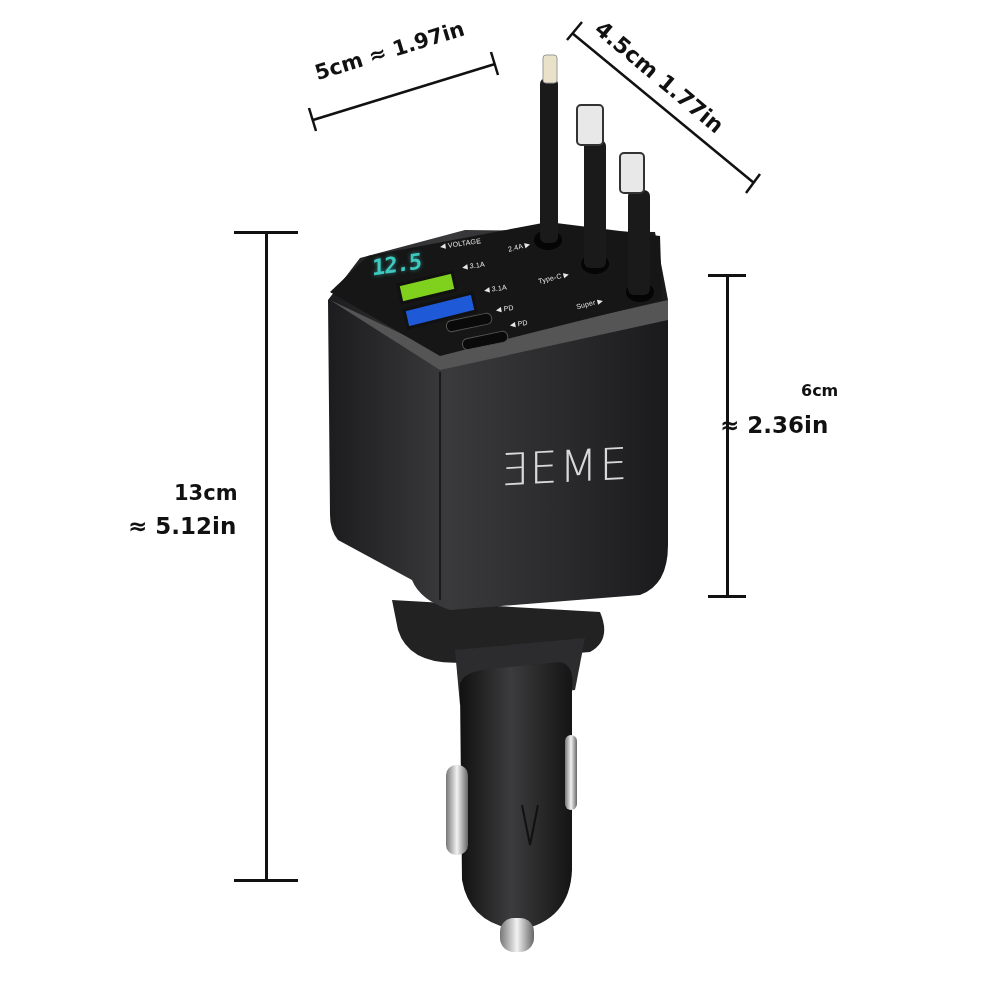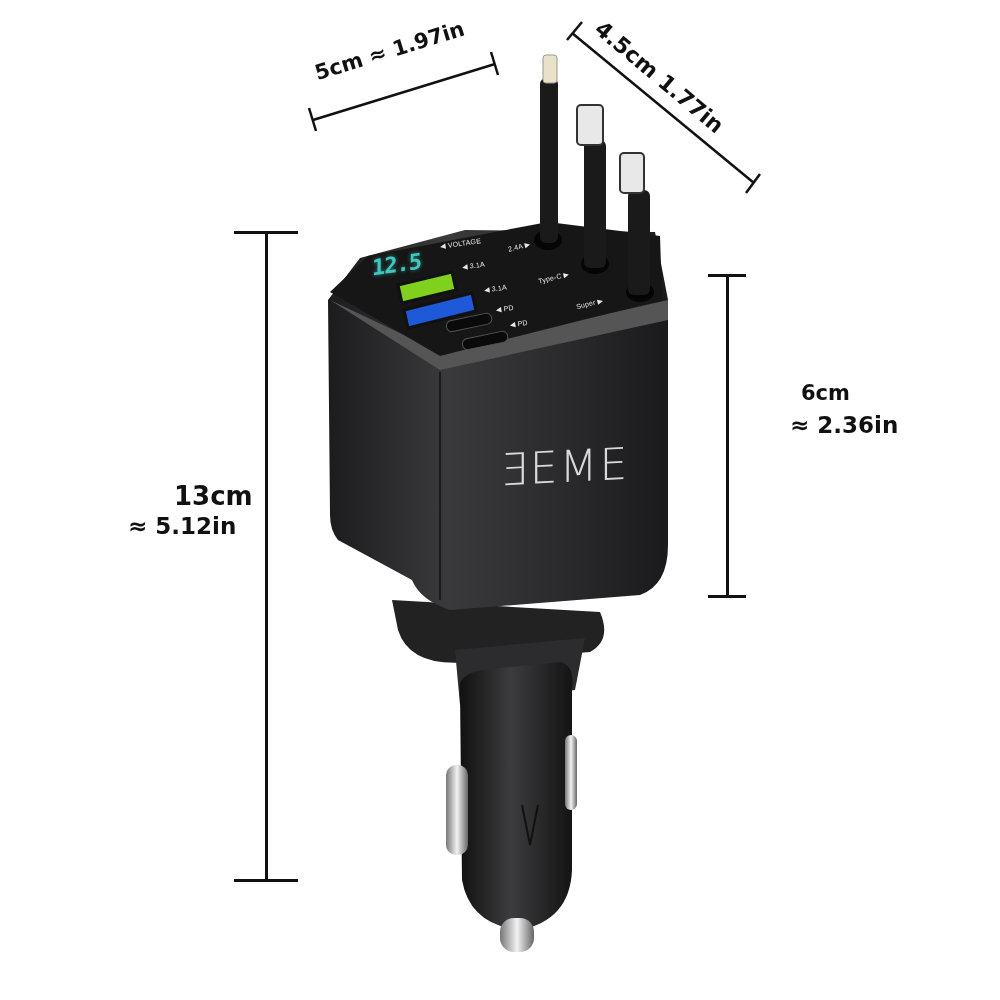--- a/index.html
+++ b/index.html
@@ -11,30 +11,30 @@
   .seg{position:absolute;left:372px;top:252px;color:#3ec8c0;font-size:22px;font-family:"DejaVu Sans Mono",monospace;font-weight:bold;letter-spacing:-1px;text-shadow:0 0 4px rgba(62,200,192,.6);transform:skewY(-8deg);}
 </style>
 </head>
 <body>
 
 <div>
   <div class="abs" style="left:234px;top:231px;width:64px;height:3px;background:#111;"></div>
   <div class="abs" style="left:265px;top:232px;width:3px;height:650px;background:#111;"></div>
   <div class="abs" style="left:234px;top:879px;width:64px;height:3px;background:#111;"></div>
 </div>
-<div class="abs dimtext" style="left:174px;top:481px;font-size:26px;">13cm</div>
+<div class="abs dimtext" style="left:174px;top:481px;font-size:21px;">13cm</div>
 <div class="abs dimtext" style="left:128px;top:513px;font-size:23px;">≈ 5.12in</div>
 
 <div>
   <div class="abs" style="left:708px;top:274px;width:38px;height:3px;background:#111;"></div>
   <div class="abs" style="left:726px;top:275px;width:3px;height:322px;background:#111;"></div>
   <div class="abs" style="left:708px;top:595px;width:38px;height:3px;background:#111;"></div>
 </div>
-<div class="abs dimtext" style="left:801px;top:381px;font-size:21px;">6cm</div>
-<div class="abs dimtext" style="left:790px;top:412px;font-size:23px;">≈ 2.36in</div>
+<div class="abs dimtext" style="left:801px;top:381px;font-size:16px;">6cm</div>
+<div class="abs dimtext" style="left:720px;top:412px;font-size:23px;">≈ 2.36in</div>
 
 <svg class="abs" style="left:0;top:0;" width="1000" height="1000">
   <g stroke="#111" stroke-width="2.5" fill="none">
     <line x1="313" y1="120" x2="495" y2="64"></line>
     <line x1="309" y1="108" x2="316" y2="131"></line>
     <line x1="491" y1="52" x2="498" y2="75"></line>
     <line x1="572" y1="33" x2="754" y2="183"></line>
     <line x1="567" y1="40" x2="582" y2="22"></line>
     <line x1="746" y1="193" x2="760" y2="174"></line>
   </g>

